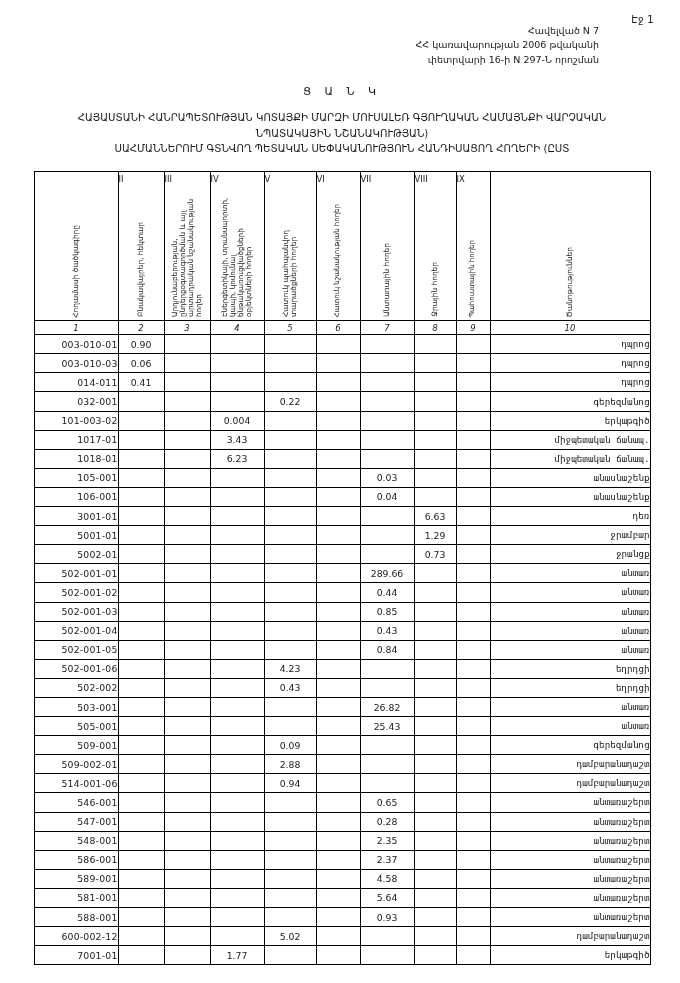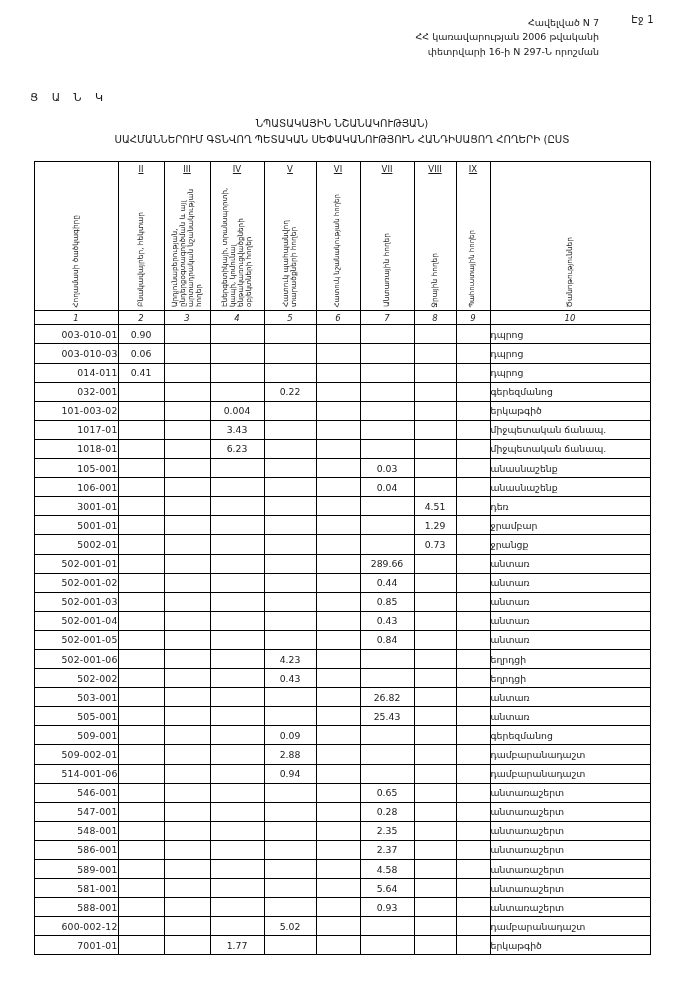--- a/index.html
+++ b/index.html
@@ -29,26 +29,27 @@
     top: 14px;
     right: 26px;
     font-size: 10px;
     letter-spacing: .3px;
   }
   .doc-ref {
     text-align: right;
     font-size: 9.5px;
     line-height: 1.5;
     margin-right: 55px;
-    margin-top: 2px;
+    margin-top: 10px;
   }
   .form-title {
+    text-align: center;
     font-size: 11px;
     letter-spacing: 5px;
-    margin-top: 32px;
+    margin-top: 18px;
     font-weight: normal;
   }
   .main-title {
     text-align: center;
     font-size: 10.2px;
     line-height: 1.55;
     margin-top: 12px;
     padding: 0 14px;
   }
   .main-title .ln { display: block; }
@@ -74,24 +75,23 @@
   col.c4 { width: 54px; }
   col.c5 { width: 52px; }
   col.c6 { width: 44px; }
   col.c7 { width: 54px; }
   col.c8 { width: 42px; }
   col.c9 { width: 34px; }
   col.c10 { width: 160px; }
 
   tr.head-roman td {
     height: 13px;
-    text-align: center;
+    text-align: left;
     font-size: 8.5px;
     border-bottom: none;
-    text-decoration: underline;
   }
   tr.head-roman td.first { border-bottom: none; }
 
   tr.head-text td {
     height: 132px;
     border-top: none;
     text-align: center;
     vertical-align: bottom;
     padding-bottom: 3px;
   }
@@ -122,40 +122,42 @@
   td.code {
     padding-left: 5px;
     text-align: right;
     letter-spacing: .2px;
   }
   td.num {
     text-align: center;
   }
   td.desc {
     padding-left: 5px;
-    text-align: left;
+    text-align: right;
     font-size: 9px;
+    font-family: Liberation Mono, monospace;
   }
 </style>
 </head>
 <body>
 
 <div class="page">
 
   <div class="page-num">Էջ 1</div>
 
   <div class="doc-ref">
     <div>Հավելված N 7</div>
     <div>ՀՀ կառավարության 2006 թվականի</div>
     <div>փետրվարի 16-ի N 297-Ն որոշման</div>
   </div>
 
   <div class="form-title">Ց Ա Ն Կ</div>
 
   <div class="main-title">
+    <span class="ln">ՀԱՅԱՍՏԱՆԻ ՀԱՆՐԱՊԵՏՈՒԹՅԱՆ ԿՈՏԱՅՔԻ ՄԱՐԶԻ ՄՈՒՍԱԼԵՌ ԳՅՈՒՂԱԿԱՆ ՀԱՄԱՅՆՔԻ ՎԱՐՉԱԿԱՆ</span>
     <span class="ln">ՆՊԱՏԱԿԱՅԻՆ ՆՇԱՆԱԿՈՒԹՅԱՆ)</span>
     <span class="ln">ՍԱՀՄԱՆՆԵՐՈՒՄ  ԳՏՆՎՈՂ  ՊԵՏԱԿԱՆ ՍԵՓԱԿԱՆՈՒԹՅՈՒՆ  ՀԱՆԴԻՍԱՑՈՂ ՀՈՂԵՐԻ  (ԸՍՏ</span>
   </div>
 
   <table class="sheet">
     <colgroup>
       <col class="c1">
         <col class="c2">
         <col class="c3">
         <col class="c4">
@@ -334,21 +336,21 @@
           <td class="desc">անասնաշենք</td>
         </tr>
         <tr class="data">
           <td class="code">3001-01</td>
           <td class="num"></td>
           <td class="num"></td>
           <td class="num"></td>
           <td class="num"></td>
           <td class="num"></td>
           <td class="num"></td>
-          <td class="num">4.51</td>
+          <td class="num">6.63</td>
           <td class="num"></td>
           <td class="desc">դեռ</td>
         </tr>
         <tr class="data">
           <td class="code">5001-01</td>
           <td class="num"></td>
           <td class="num"></td>
           <td class="num"></td>
           <td class="num"></td>
           <td class="num"></td>

